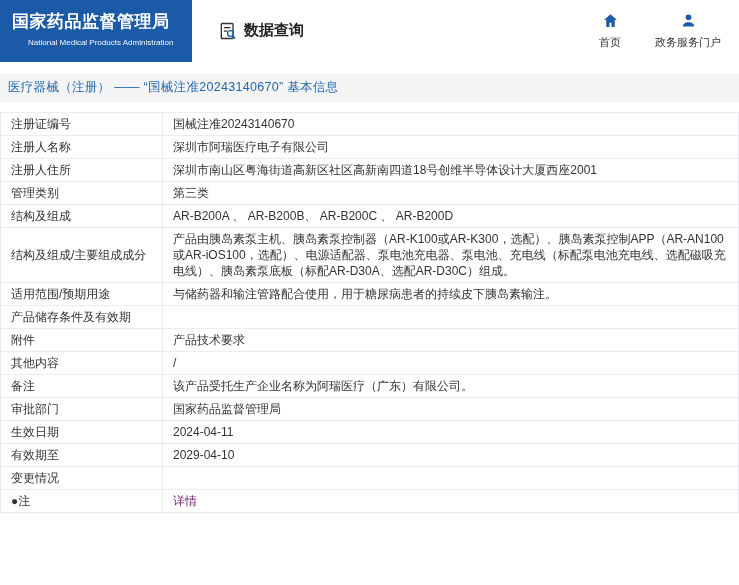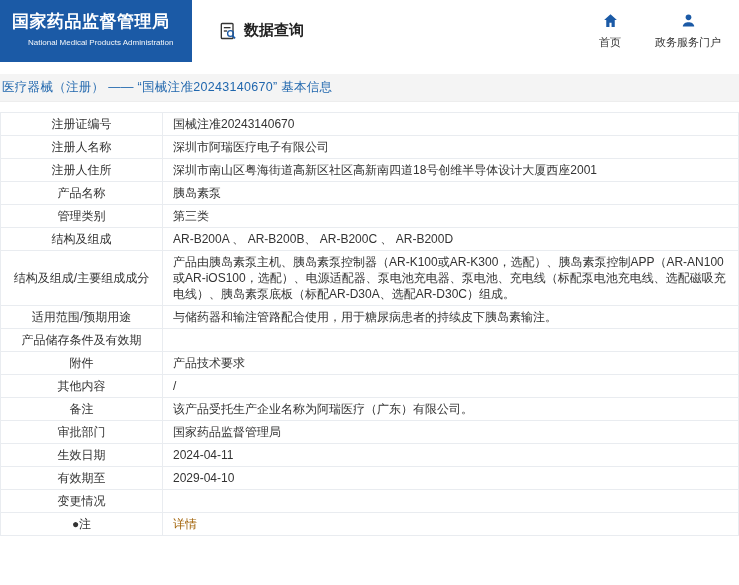--- a/index.html
+++ b/index.html
@@ -16,29 +16,29 @@
   .section-title { display:flex; align-items:flex-start; gap:6px; margin-left:26px;
     font-size:15px; color:#222; font-weight:600; }
   .section-title svg { display:block; }
 
   .header-nav { margin-left:auto; display:flex; align-items:flex-start; gap:34px; padding-right:18px; }
   .nav-item { display:flex; flex-direction:column; align-items:center; gap:2px; cursor:pointer; }
   .nav-label { font-size:11px; color:#333; white-space:nowrap; }
 
   
   .subheader { margin-top:12px; background:#f4f4f4; height:28px; display:flex;
-    align-items:center; font-size:12.5px; color:#1f66ad; padding-left:2px;
+    align-items:center; font-size:12.5px; color:#1f66ad; padding-left:8px;
     letter-spacing:0.3px; border-bottom:1px solid #ededed; }
 
   
   .info-table { width:100%; border-collapse:collapse; margin-top:10px; table-layout:fixed; }
   .info-table td { border:1px solid #e9ecf0; font-size:12px; line-height:16px;
     padding:3px 10px; color:#333; vertical-align:middle; word-break:break-all; }
-  .info-table td.label { width:162px; text-align:center; background:#fff; }
-  .info-table td.value a { color:#a16207; text-decoration:none; }
+  .info-table td.label { width:162px; text-align:left; background:#fff; }
+  .info-table td.value a { color:#701a75; text-decoration:none; }
 </style>
 </head>
 <body>
 
 <div class="header">
   <div class="brand">
     <div class="brand-title">国家药品监督管理局</div>
     <div class="brand-sub">National Medical Products Administration</div>
   </div>
 
@@ -88,24 +88,20 @@
       </tr>
       <tr>
         <td class="label">注册人名称</td>
         <td class="value">深圳市阿瑞医疗电子有限公司</td>
       </tr>
       <tr>
         <td class="label">注册人住所</td>
         <td class="value">深圳市南山区粤海街道高新区社区高新南四道18号创维半导体设计大厦西座2001</td>
       </tr>
       <tr>
-        <td class="label">产品名称</td>
-        <td class="value">胰岛素泵</td>
-      </tr>
-      <tr>
         <td class="label">管理类别</td>
         <td class="value">第三类</td>
       </tr>
       <tr>
         <td class="label">结构及组成</td>
         <td class="value">AR-B200A 、 AR-B200B、 AR-B200C 、 AR-B200D</td>
       </tr>
       <tr>
         <td class="label">结构及组成/主要组成成分</td>
         <td class="value">产品由胰岛素泵主机、胰岛素泵控制器（AR-K100或AR-K300，选配）、胰岛素泵控制APP（AR-AN100或AR-iOS100，选配）、电源适配器、泵电池充电器、泵电池、充电线（标配泵电池充电线、选配磁吸充电线）、胰岛素泵底板（标配AR-D30A、选配AR-D30C）组成。</td>

